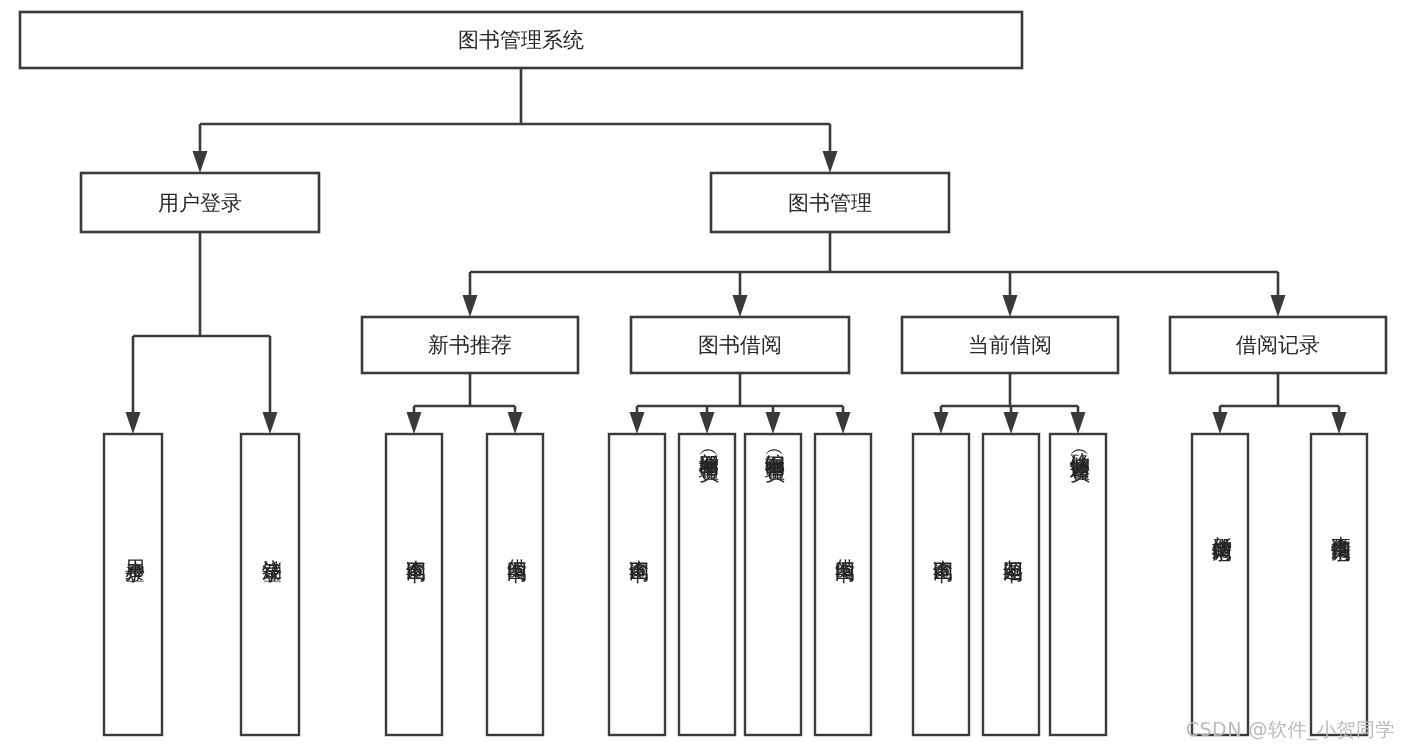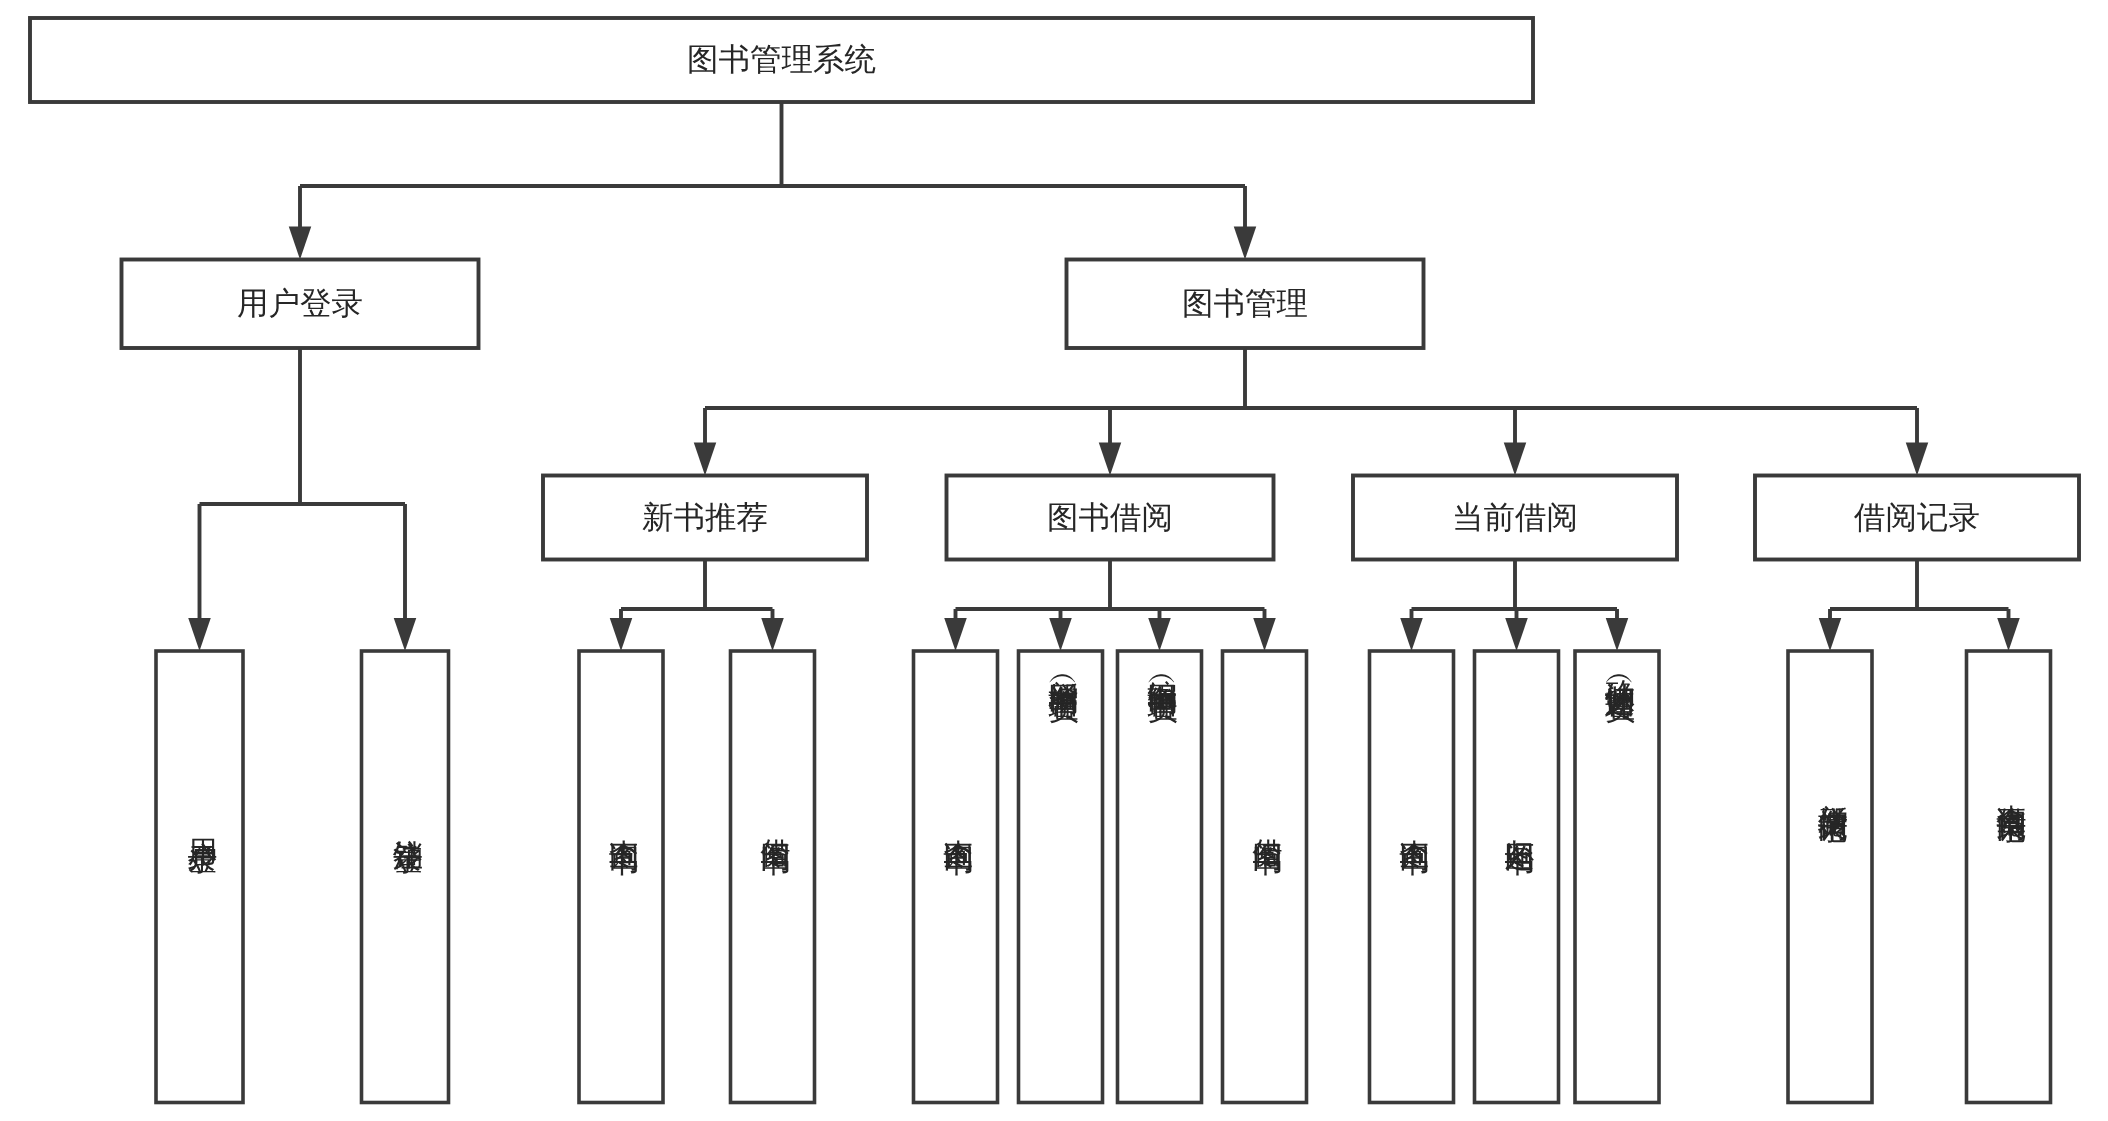--- a/index.html
+++ b/index.html
@@ -222,13 +222,14 @@
         <g>
           <rect x="1192" y="434" width="56" height="301" class="node-box leaf"></rect>
           <text class="node-label leaf-label" x="1221" y="524.5" text-anchor="start">新增借阅记录</text>
         </g>
         <g>
           <rect x="1311" y="434" width="56" height="301" class="node-box leaf"></rect>
           <text class="node-label leaf-label" x="1340" y="524.5" text-anchor="start">查询借阅记录</text>
         </g>
       </g>
   </svg>
+  <div class="watermark">CSDN @软件_小贺同学</div>
 </div>
 
 </body></html>

